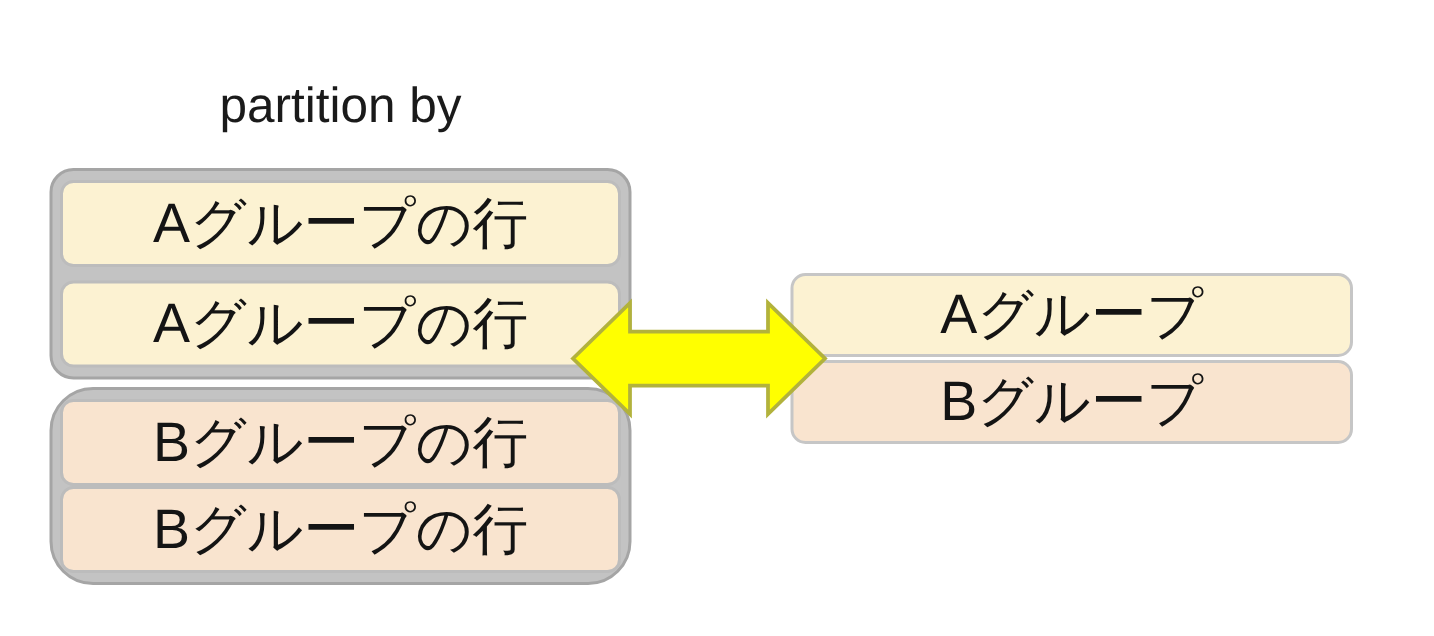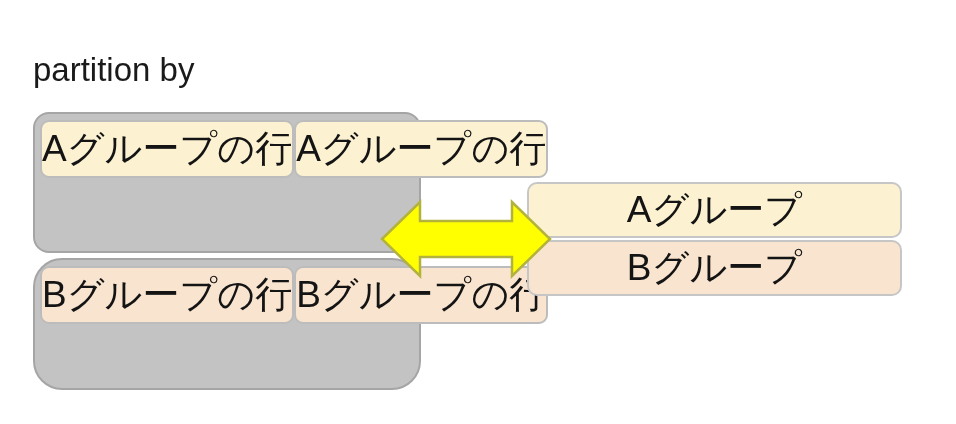--- a/index.html
+++ b/index.html
@@ -15,35 +15,37 @@
     background: #ffffff;
     overflow: hidden;
   }
   .col-title {
     position: absolute;
     top: 50px;
     height: 40px;
     font-size: 33px;
     line-height: 40px;
     color: #1a1a1a;
+    text-align: center;
     white-space: nowrap;
   }
   .col-title.left  { left: 33px;  width: 388px; }
   .col-title.right { left: 527px; width: 375px; }
 
   .group-container {
     position: absolute;
     left: 33px;
     width: 388px;
     box-sizing: border-box;
     background: #c3c3c3;
     border: 2px solid #a5a5a5;
     border-radius: 16px;
     padding: 6px 5px;
     display: flex;
+    flex-direction: column;
     justify-content: space-between;
   }
   .group-container.a { top: 112px; height: 141px; }
   .group-container.b { top: 258px; height: 132px; border-radius: 29px; }
 
   .row-box {
     box-sizing: border-box;
     height: 58px;
     border: 2px solid #bcbcbc;
     border-radius: 9px;

